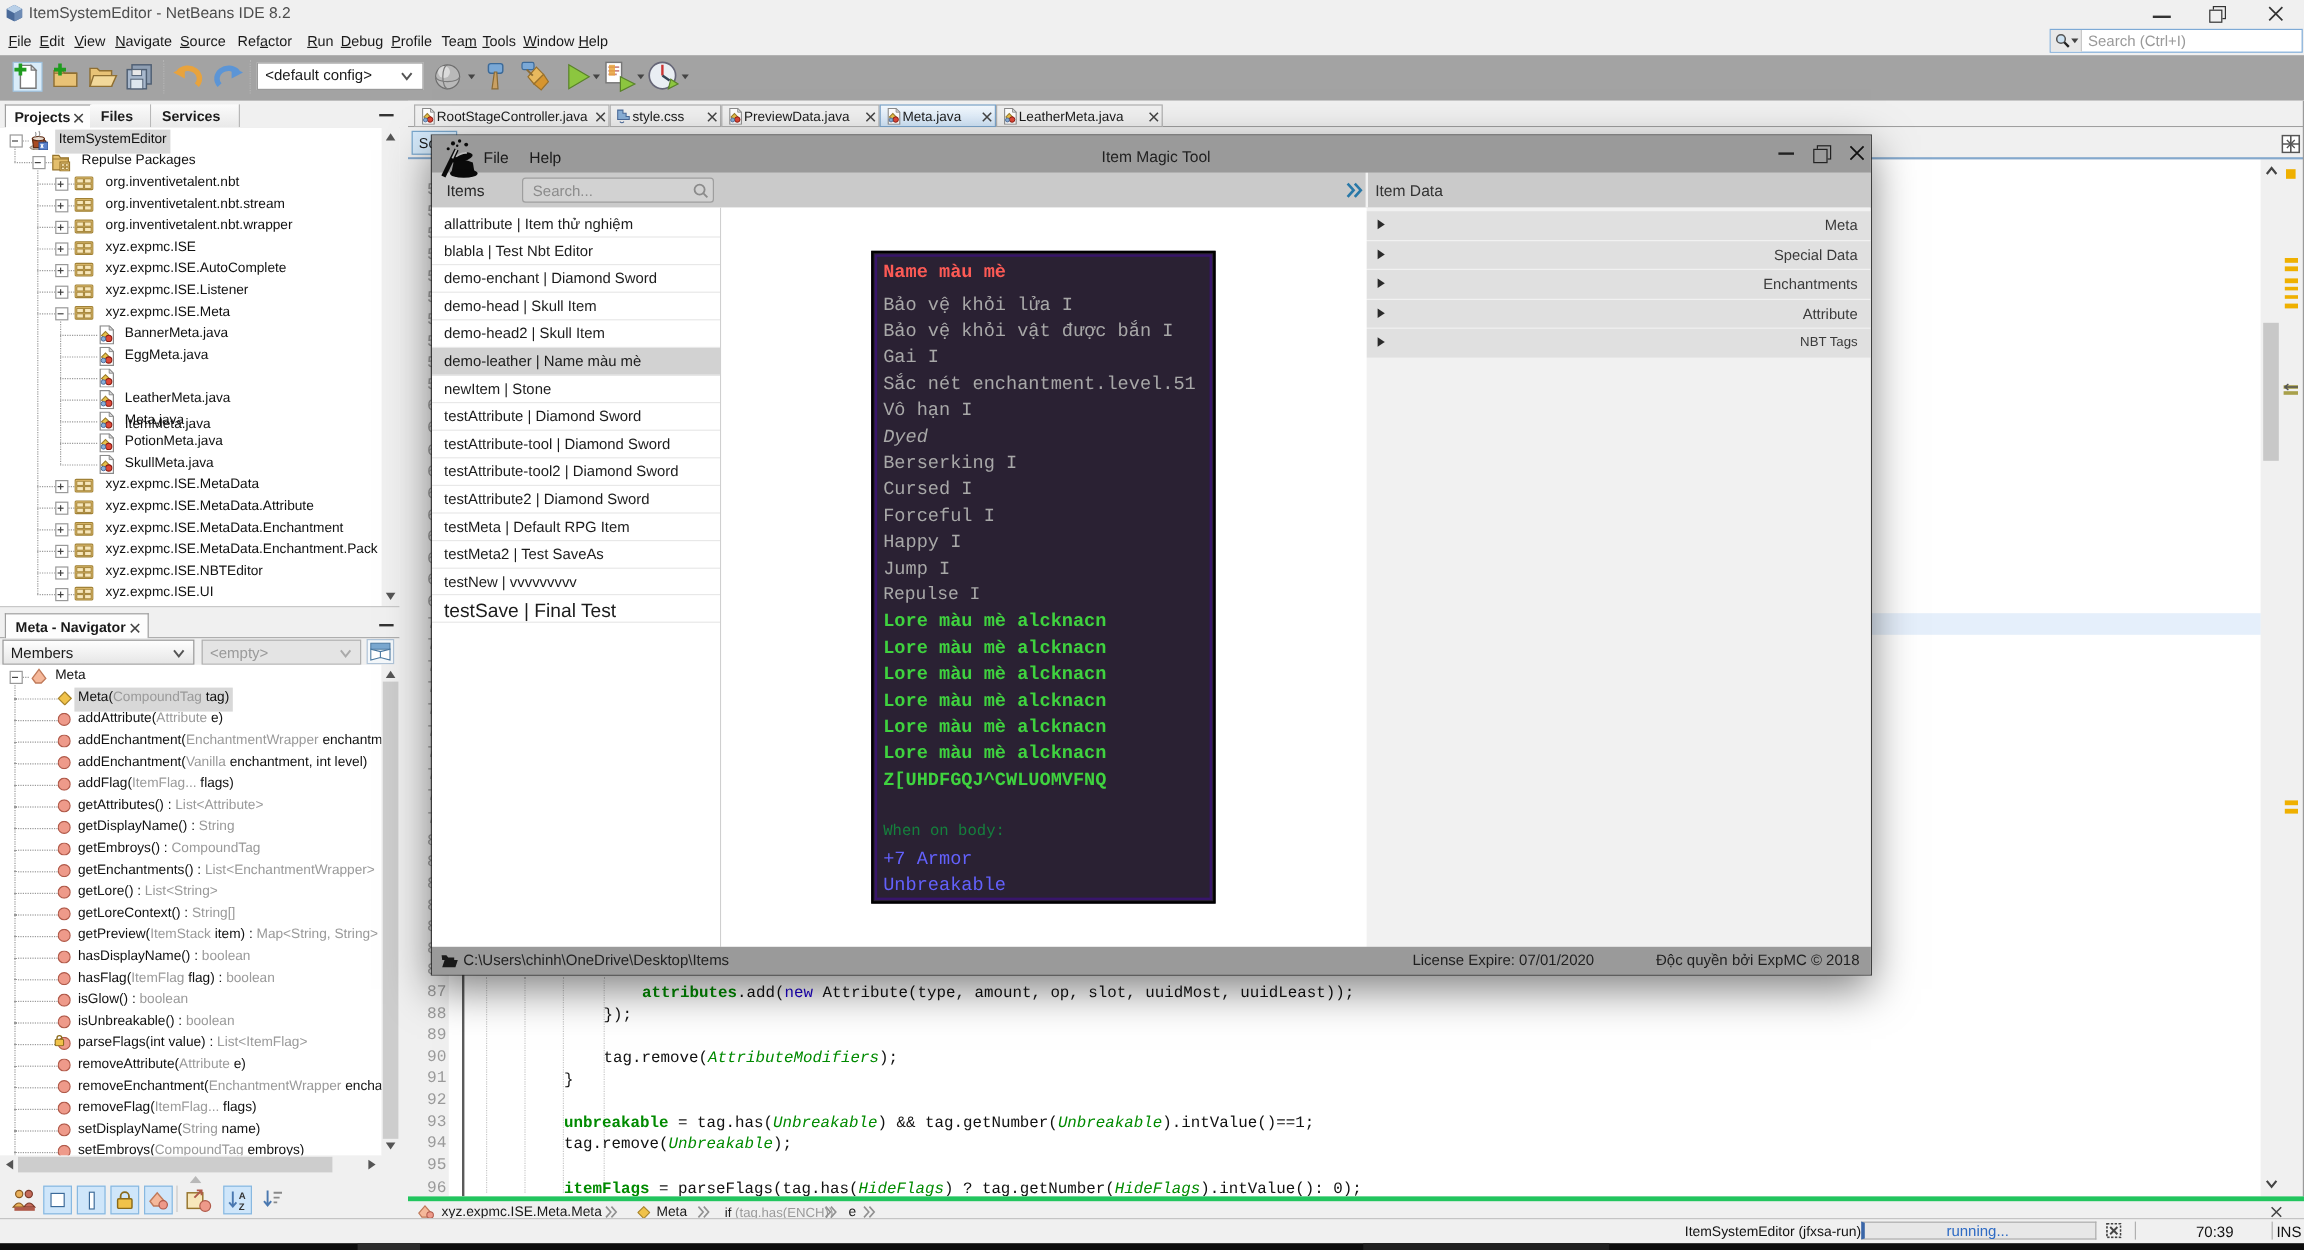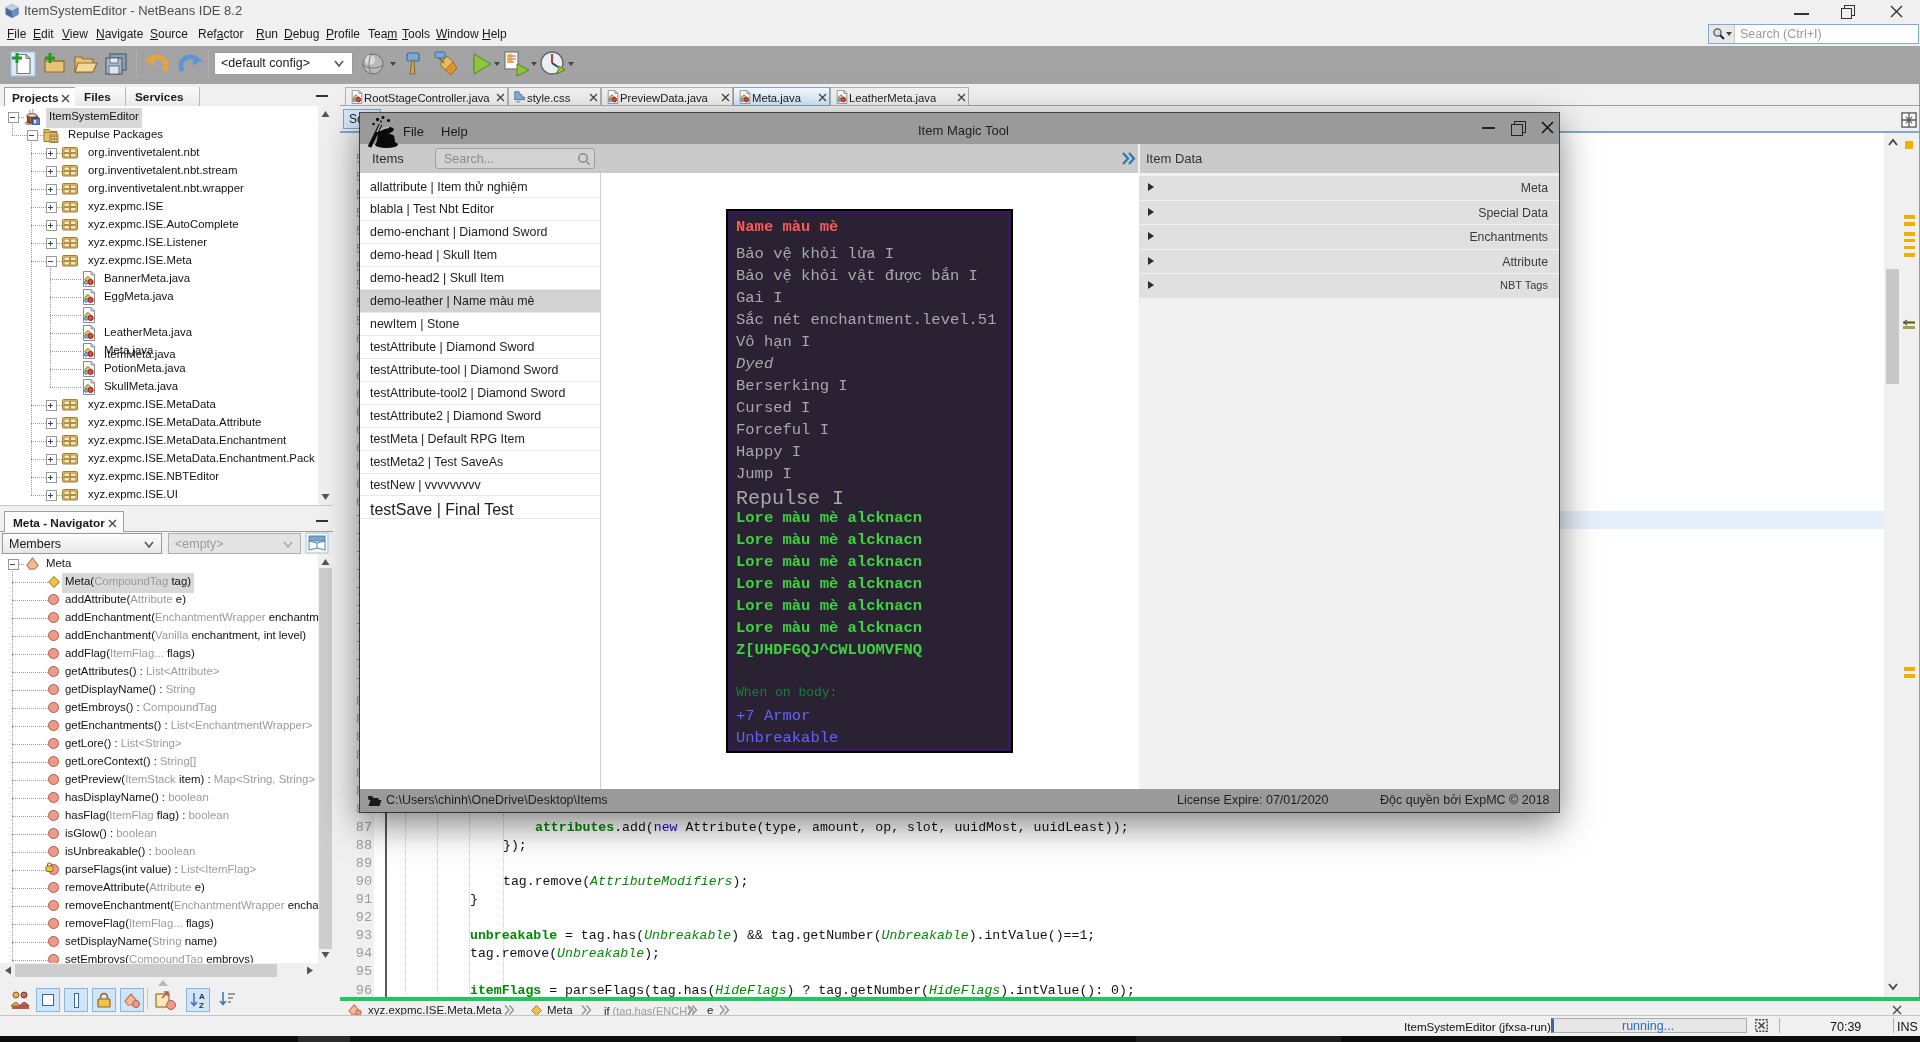--- a/index.html
+++ b/index.html
@@ -829,21 +829,21 @@
 <div class="abs mono" style="left:736px;top:267px;font-size:15.5px;color:#a8a8a8;white-space:pre;">Bảo vệ khỏi vật được bắn I</div>
 <div class="abs mono" style="left:736px;top:289px;font-size:15.5px;color:#a8a8a8;white-space:pre;">Gai I</div>
 <div class="abs mono" style="left:736px;top:311px;font-size:15.5px;color:#a8a8a8;white-space:pre;">Sắc nét enchantment.level.51</div>
 <div class="abs mono" style="left:736px;top:333px;font-size:15.5px;color:#a8a8a8;white-space:pre;">Vô hạn I</div>
 <div class="abs mono" style="left:736px;top:355px;font-size:15.5px;color:#a8a8a8;font-style:italic;white-space:pre;">Dyed</div>
 <div class="abs mono" style="left:736px;top:377px;font-size:15.5px;color:#a8a8a8;white-space:pre;">Berserking I</div>
 <div class="abs mono" style="left:736px;top:399px;font-size:15.5px;color:#a8a8a8;white-space:pre;">Cursed I</div>
 <div class="abs mono" style="left:736px;top:421px;font-size:15.5px;color:#a8a8a8;white-space:pre;">Forceful I</div>
 <div class="abs mono" style="left:736px;top:443px;font-size:15.5px;color:#a8a8a8;white-space:pre;">Happy I</div>
 <div class="abs mono" style="left:736px;top:465px;font-size:15.5px;color:#a8a8a8;white-space:pre;">Jump I</div>
-<div class="abs mono" style="left:736px;top:487px;font-size:20px;color:#a8a8a8;white-space:pre;">Repulse I</div>
+<div class="abs mono" style="left:736px;top:487px;font-size:15px;color:#a8a8a8;white-space:pre;">Repulse I</div>
 <div class="abs mono" style="left:736px;top:509px;font-size:15.5px;color:#3fd23f;font-weight:bold;white-space:pre;">Lore màu mè alcknacn</div>
 <div class="abs mono" style="left:736px;top:531px;font-size:15.5px;color:#3fd23f;font-weight:bold;white-space:pre;">Lore màu mè alcknacn</div>
 <div class="abs mono" style="left:736px;top:553px;font-size:15.5px;color:#3fd23f;font-weight:bold;white-space:pre;">Lore màu mè alcknacn</div>
 <div class="abs mono" style="left:736px;top:575px;font-size:15.5px;color:#3fd23f;font-weight:bold;white-space:pre;">Lore màu mè alcknacn</div>
 <div class="abs mono" style="left:736px;top:597px;font-size:15.5px;color:#3fd23f;font-weight:bold;white-space:pre;">Lore màu mè alcknacn</div>
 <div class="abs mono" style="left:736px;top:619px;font-size:15.5px;color:#3fd23f;font-weight:bold;white-space:pre;">Lore màu mè alcknacn</div>
 <div class="abs mono" style="left:736px;top:641px;font-size:15.5px;color:#3fd23f;font-weight:bold;white-space:pre;">Z[UHDFGQJ^CWLUOMVFNQ</div>
 <div class="abs mono" style="left:736px;top:685px;font-size:13px;color:#15803d;white-space:pre;">When on body:</div>
 <div class="abs mono" style="left:736px;top:707px;font-size:15.5px;color:#6361fc;white-space:pre;">+7 Armor</div>
 <div class="abs mono" style="left:736px;top:729px;font-size:15.5px;color:#6361fc;white-space:pre;">Unbreakable</div>

